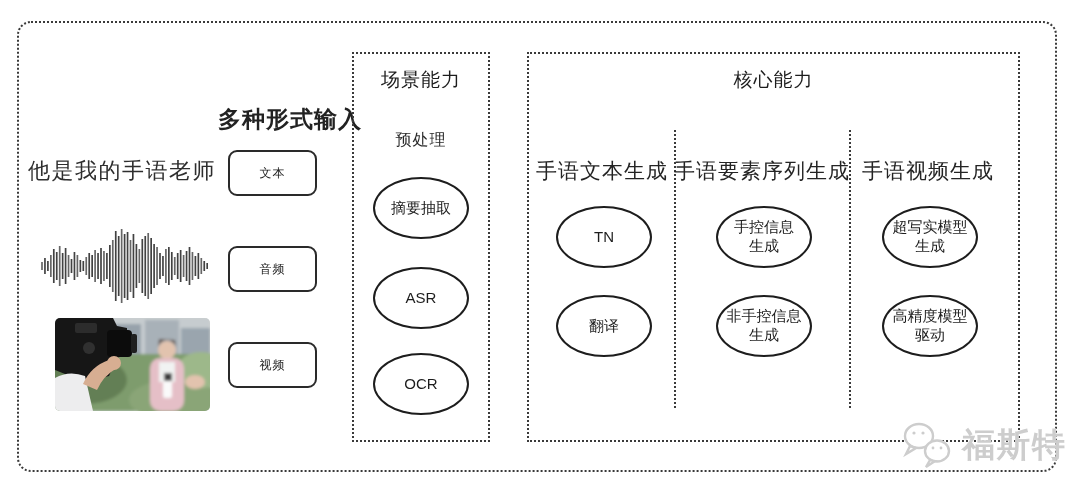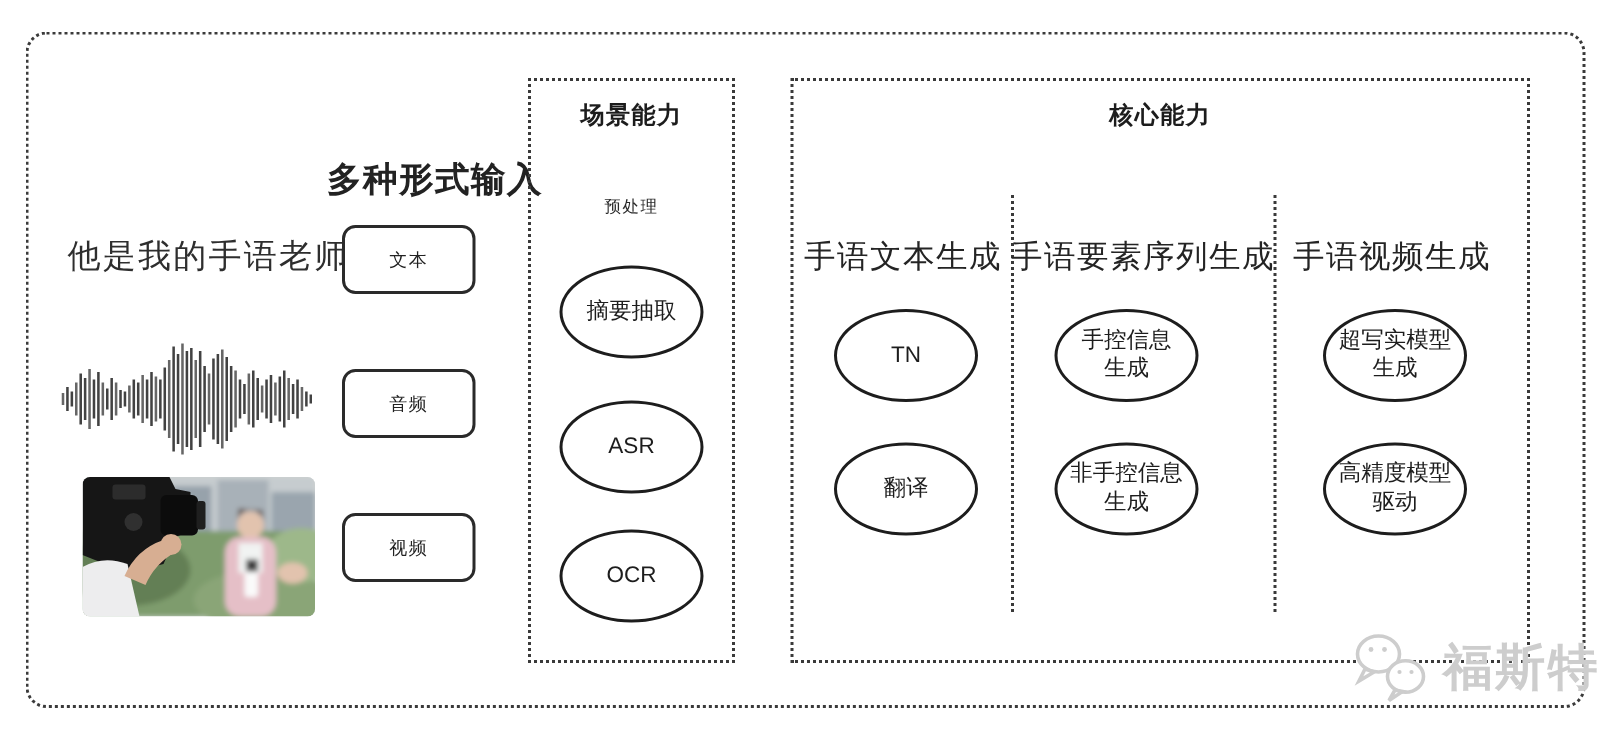--- a/index.html
+++ b/index.html
@@ -10,21 +10,21 @@
   .outer-frame{
     position:absolute;left:17px;top:21px;width:1036px;height:447px;
     border:2px dotted #3a3a3a;border-radius:14px;
   }
   
   .input-heading{
     position:absolute;left:218px;top:104px;font-size:23px;font-weight:bold;color:#222;
     letter-spacing:1px;white-space:nowrap;
   }
   .text-example{
-    position:absolute;left:45px;top:156px;font-size:22px;color:#2e2e2e;
+    position:absolute;left:28px;top:156px;font-size:22px;color:#2e2e2e;
     letter-spacing:1.5px;white-space:nowrap;
   }
   .mode-btn{
     position:absolute;left:228px;width:85px;height:42px;background:#fff;
     border:2px solid #2a2a2a;border-radius:9px;display:flex;align-items:center;
     justify-content:center;font-size:12px;color:#222;letter-spacing:1px;
   }
   .btn-text{top:150px;}
   .btn-audio{top:246px;}
   .btn-video{top:342px;}
@@ -32,46 +32,46 @@
   .video-wrap{
     position:absolute;left:55px;top:318px;width:155px;height:93px;
     border-radius:5px;overflow:hidden;
   }
   
   .section-box{position:absolute;border:2px dotted #3a3a3a;background:transparent;}
   .scene-box{left:352px;top:52px;width:134px;height:386px;}
   .core-box{left:527px;top:52px;width:489px;height:386px;}
   .box-title{
     position:absolute;top:13px;left:0;right:0;text-align:center;
-    font-size:16px;font-weight:bold;color:#1c1c1c;letter-spacing:1px;
+    font-size:19px;font-weight:normal;color:#1c1c1c;letter-spacing:1px;
   }
   .stage-label{
     position:absolute;top:76px;left:0;right:0;text-align:center;
-    font-size:11px;color:#2a2a2a;letter-spacing:1px;
+    font-size:16px;color:#2a2a2a;letter-spacing:1px;
   }
   .node{
     position:absolute;width:92px;height:58px;background:#fff;
     border:2.5px solid #1d1d1d;border-radius:50%;
     display:flex;align-items:center;justify-content:center;text-align:center;
     font-size:15px;line-height:1.25;color:#1d1d1d;white-space:pre-line;
   }
   .scene-node{left:50%;transform:translateX(-50%);}
   .sn-0{top:123px;} .sn-1{top:213px;} .sn-2{top:299px;}
   .v-divider{
     position:absolute;top:76px;height:278px;width:0;
     border-left:2px dotted #3a3a3a;
   }
   .vd-1{left:145px;} .vd-2{left:320px;}
   .col-label{
     position:absolute;top:103px;transform:translateX(-50%);
     font-size:21px;color:#242424;white-space:nowrap;letter-spacing:1px;
   }
   .cl-0{left:73px;} .cl-1{left:233px;} .cl-2{left:399px;}
   .row-0{top:152px;} .row-1{top:241px;}
-  .col-0{left:27px;} .col-1{left:174px;text-align:center;} .col-2{left:353px;}
+  .col-0{left:27px;} .col-1{left:187px;text-align:center;} .col-2{left:353px;}
   
   .watermark{
     position:absolute;left:899px;top:420px;display:flex;align-items:center;gap:5px;
   }
   .watermark-text{
     font-size:33px;font-weight:bold;color:#cdcdcd;letter-spacing:2px;
     text-shadow:0 0 1px #ffffff;white-space:nowrap;
   }
 </style>
 </head>

